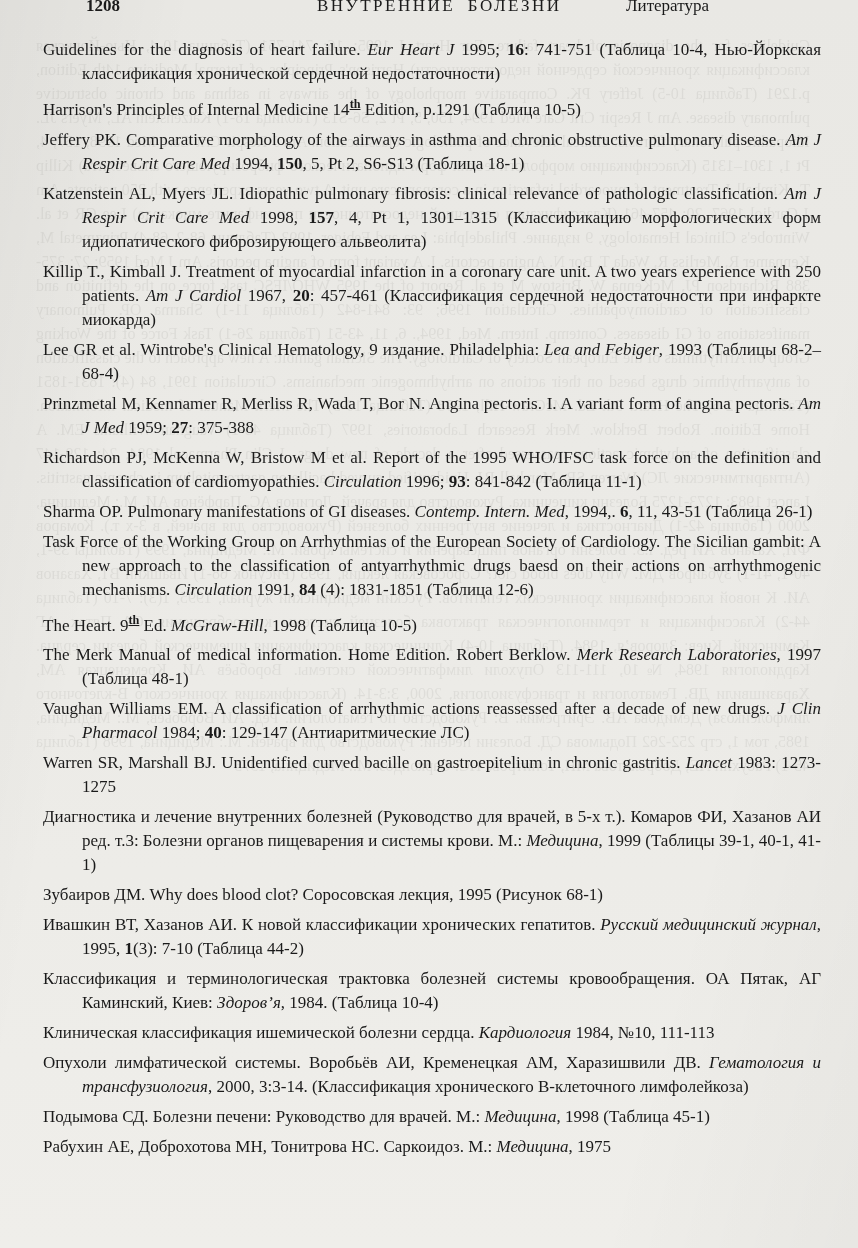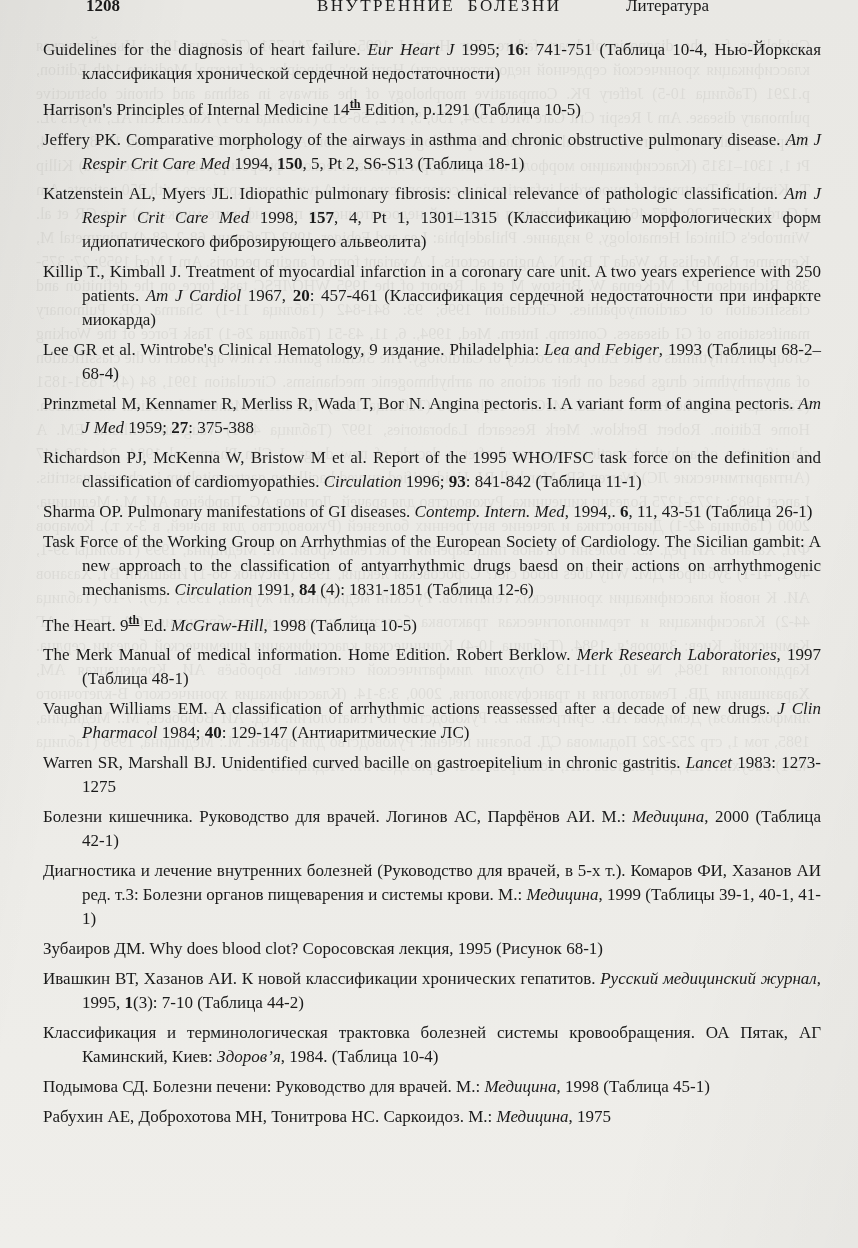--- a/index.html
+++ b/index.html
@@ -64,21 +64,22 @@
       <p><span class="s-n">Killip T., Kimball J. Treatment of myocardial infarction in a coronary care unit. A two years experience with 250 patients. </span><span class="s-i">Am J Cardiol</span><span class="s-n"> 1967, </span><span class="s-b">20</span><span class="s-n">: 457-461 (Классификация сердечной недостаточности при инфаркте миокарда)</span></p>
       <p><span class="s-n">Lee GR et al. Wintrobe's Clinical Hematology, 9 издание. Philadelphia: </span><span class="s-i">Lea and Febiger</span><span class="s-n">, 1993 (Таблицы 68-2–68-4)</span></p>
       <p><span class="s-n">Prinzmetal M, Kennamer R, Merliss R, Wada T, Bor N. Angina pectoris. I. A variant form of angina pectoris. </span><span class="s-i">Am J Med</span><span class="s-n"> 1959; </span><span class="s-b">27</span><span class="s-n">: 375-388</span></p>
       <p><span class="s-n">Richardson PJ, McKenna W, Bristow M et al. Report of the 1995 WHO/IFSC task force on the definition and classification of cardiomyopathies. </span><span class="s-i">Circulation</span><span class="s-n"> 1996; </span><span class="s-b">93</span><span class="s-n">: 841-842 (Таблица 11-1)</span></p>
       <p><span class="s-n">Sharma OP. Pulmonary manifestations of GI diseases. </span><span class="s-i">Contemp. Intern. Med</span><span class="s-n">, 1994,. </span><span class="s-b">6</span><span class="s-n">, 11, 43-51 (Таблица 26-1)</span></p>
       <p><span class="s-n">Task Force of the Working Group on Arrhythmias of the European Society of Cardiology. The Sicilian gambit: A new approach to the classification of antyarrhythmic drugs baesd on their actions on arrhythmogenic mechanisms. </span><span class="s-i">Circulation</span><span class="s-n"> 1991, </span><span class="s-b">84</span><span class="s-n"> (4): 1831-1851 (Таблица 12-6)</span></p>
       <p><span class="s-n">The Heart. 9</span><sup class="s-sup">th</sup><span class="s-n"> Ed. </span><span class="s-i">McGraw-Hill</span><span class="s-n">, 1998 (Таблица 10-5)</span></p>
       <p><span class="s-n">The Merk Manual of medical information. Home Edition. Robert Berklow. </span><span class="s-i">Merk Research Laboratories</span><span class="s-n">, 1997 (Таблица 48-1)</span></p>
       <p><span class="s-n">Vaughan Williams EM. A classification of arrhythmic actions reassessed after a decade of new drugs. </span><span class="s-i">J Clin Pharmacol</span><span class="s-n"> 1984; </span><span class="s-b">40</span><span class="s-n">: 129-147 (Антиаритмические ЛС)</span></p>
       <p><span class="s-n">Warren SR, Marshall BJ. Unidentified curved bacille on gastroepitelium in chronic gastritis. </span><span class="s-i">Lancet</span><span class="s-n"> 1983: 1273-1275</span></p>
-      <p><span class="s-n">Болезни кишечника. Руководство для врачей. Логинов АС, Парфёнов АИ. М.: </span><span class="s-i">Медицина</span><span class="s-n">, 2000 (Таблица 42-1)</span></p>
       <p><span class="s-n">Диагностика и лечение внутренних болезней (Руководство для врачей, в 5-х т.). Комаров ФИ, Хазанов АИ ред. т.3: Болезни органов пищеварения и системы крови. М.: </span><span class="s-i">Медицина</span><span class="s-n">, 1999 (Таблицы 39-1, 40-1, 41-1)</span></p>
       <p><span class="s-n">Зубаиров ДМ. Why does blood clot? Соросовская лекция, 1995 (Рисунок 68-1)</span></p>
       <p><span class="s-n">Ивашкин ВТ, Хазанов АИ. К новой классификации хронических гепатитов. </span><span class="s-i">Русский медицинский журнал</span><span class="s-n">, 1995, </span><span class="s-b">1</span><span class="s-n">(3): 7-10 (Таблица 44-2)</span></p>
       <p><span class="s-n">Классификация и терминологическая трактовка болезней системы кровообращения. ОА Пятак, АГ Каминский, Киев: </span><span class="s-i">Здоров’я</span><span class="s-n">, 1984. (Таблица 10-4)</span></p>
+      <p><span class="s-n">Клиническая классификация ишемической болезни сердца. </span><span class="s-i">Кардиология</span><span class="s-n"> 1984, №10, 111-113</span></p>
+      <p><span class="s-n">Опухоли лимфатической системы. Воробьёв АИ, Кременецкая АМ, Харазишвили ДВ. </span><span class="s-i">Гематология и трансфузиология</span><span class="s-n">, 2000, 3:3-14. (Классификация хронического В-клеточного лимфолейкоза)</span></p>
       <p><span class="s-n">Подымова СД. Болезни печени: Руководство для врачей. М.: </span><span class="s-i">Медицина</span><span class="s-n">, 1998 (Таблица 45-1)</span></p>
       <p><span class="s-n">Рабухин АЕ, Доброхотова МН, Тонитрова НС. Саркоидоз. М.: </span><span class="s-i">Медицина</span><span class="s-n">, 1975</span></p>
     </main>
 </div>
 
 </body></html>

